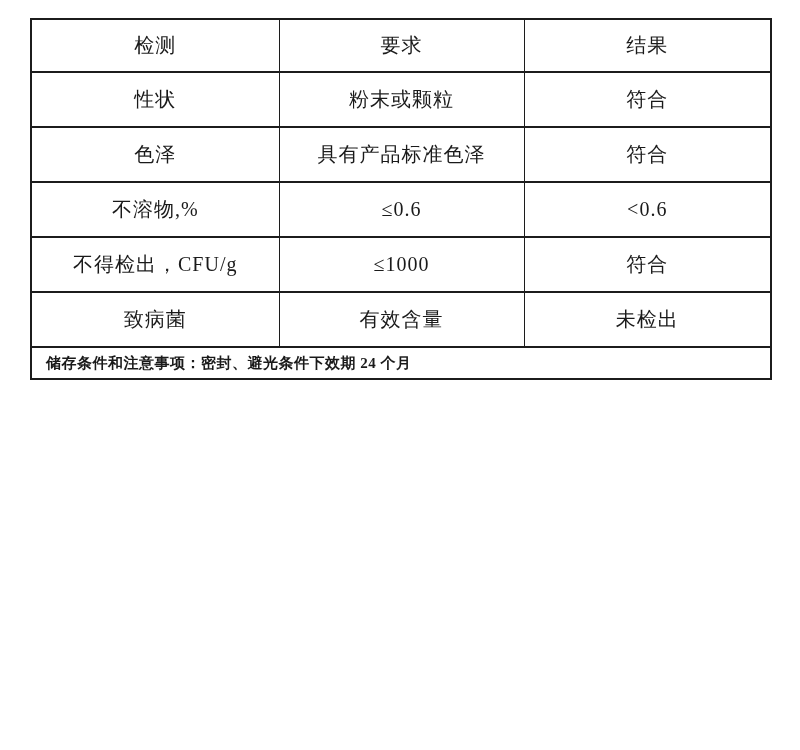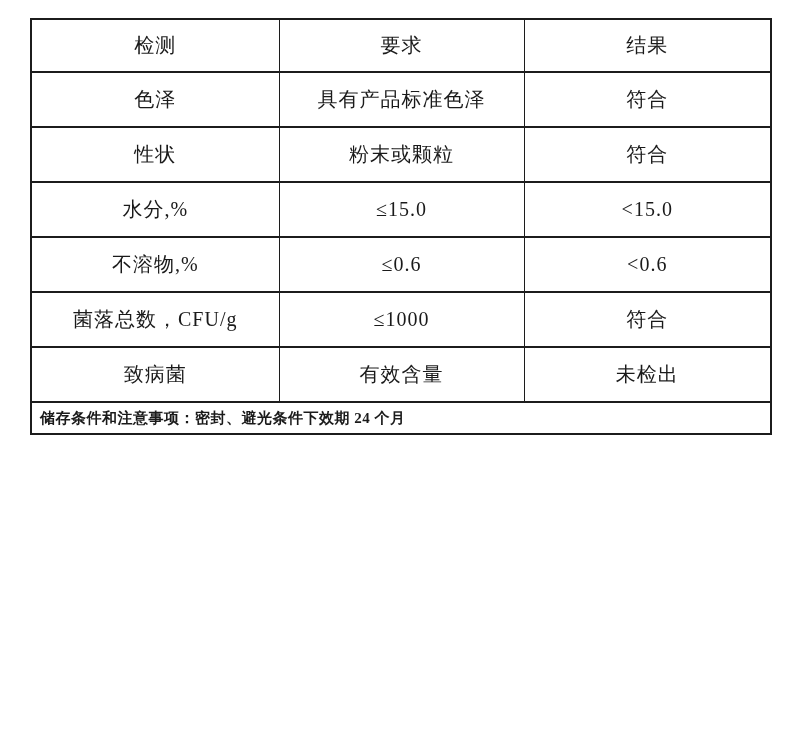--- a/index.html
+++ b/index.html
@@ -46,21 +46,21 @@
   }
   table.inspection tbody td {
     height: 53px;
   }
   table.inspection tr.footer-row td {
     height: 30px;
     text-align: left;
     font-size: 15px;
     font-weight: bold;
     letter-spacing: 0.5px;
-    padding-left: 8px;
+    padding-left: 14px;
   }
 </style>
 </head>
 <body>
 
 <div class="table-wrap">
   <table class="inspection">
     <colgroup>
       <col style="width:248px">
       <col style="width:245px">
@@ -69,41 +69,36 @@
     <thead>
       <tr>
         <th>检测</th>
         <th>要求</th>
         <th>结果</th>
       </tr>
     </thead>
     <tbody>
 
     <tr>
-          <td>色泽</td>
-          <td>具有产品标准色泽</td>
-          <td>符合</td>
-        </tr>
-        <tr>
           <td>性状</td>
           <td>粉末或颗粒</td>
           <td>符合</td>
         </tr>
         <tr>
-          <td>水分,%</td>
-          <td>≤15.0</td>
-          <td>&lt;15.0</td>
+          <td>色泽</td>
+          <td>具有产品标准色泽</td>
+          <td>符合</td>
         </tr>
         <tr>
           <td>不溶物,%</td>
           <td>≤0.6</td>
           <td>&lt;0.6</td>
         </tr>
         <tr>
-          <td>菌落总数，CFU/g</td>
+          <td>不得检出，CFU/g</td>
           <td>≤1000</td>
           <td>符合</td>
         </tr>
         <tr>
           <td>致病菌</td>
           <td>有效含量</td>
           <td>未检出</td>
         </tr>
       </tbody>
     <tfoot>

